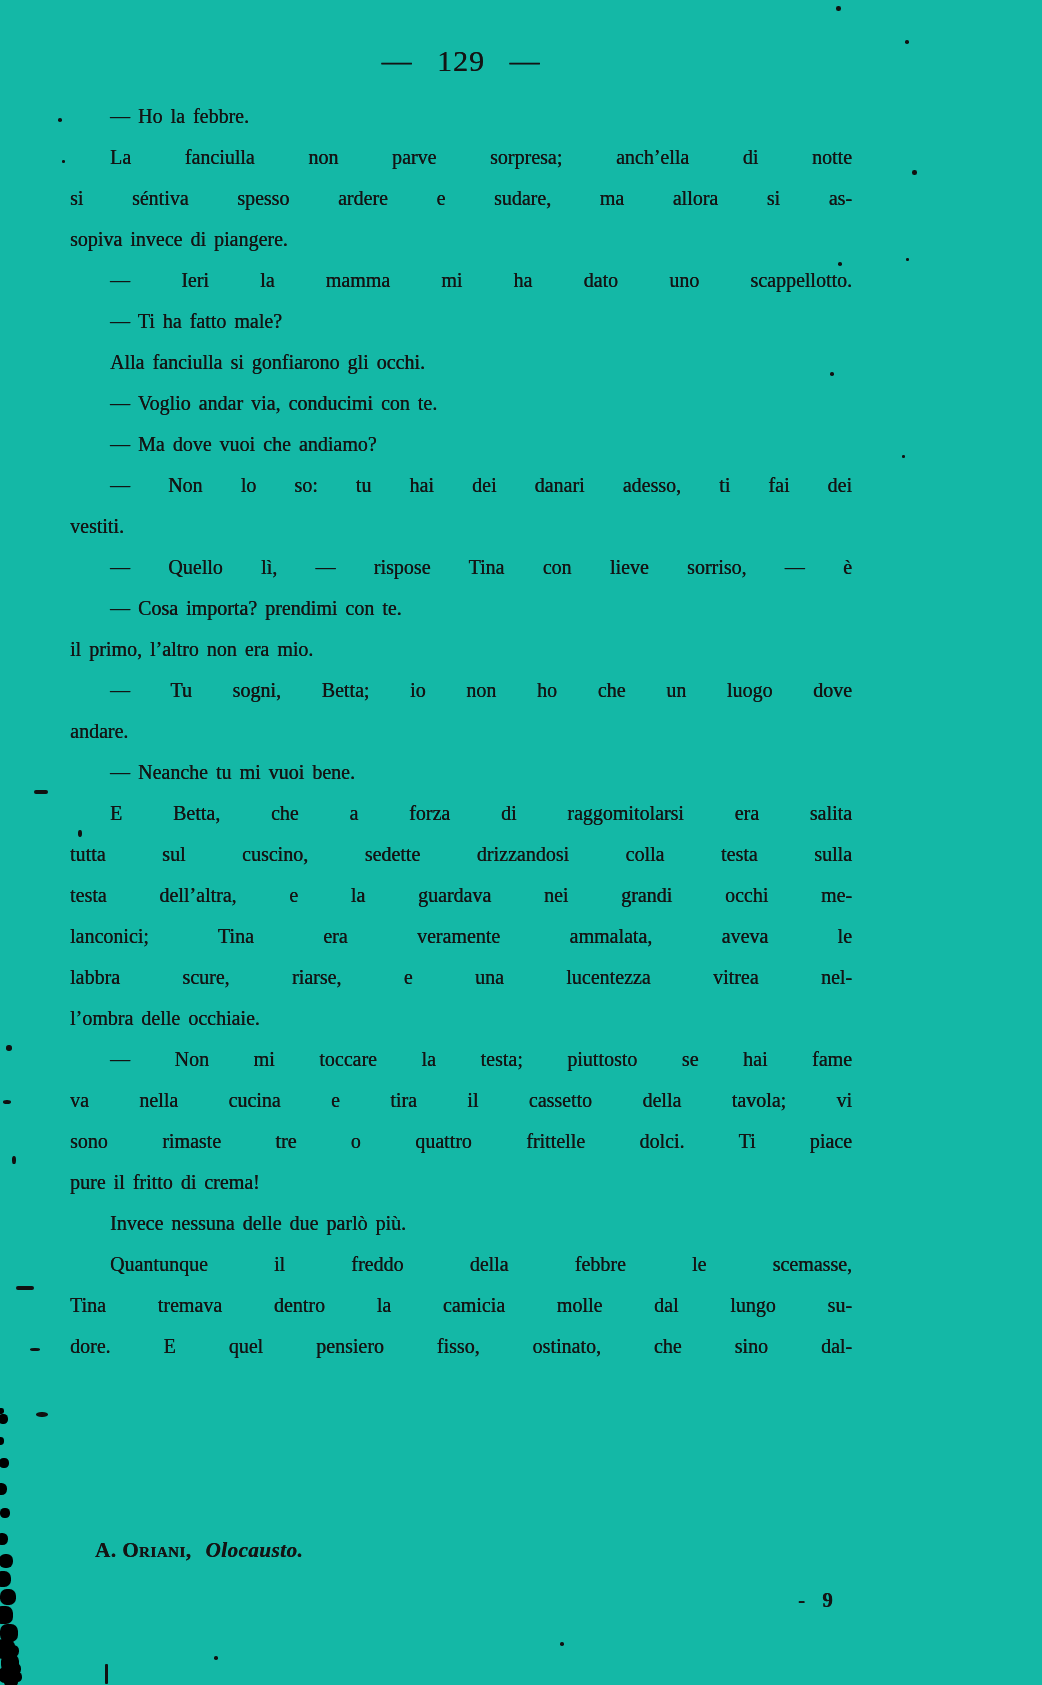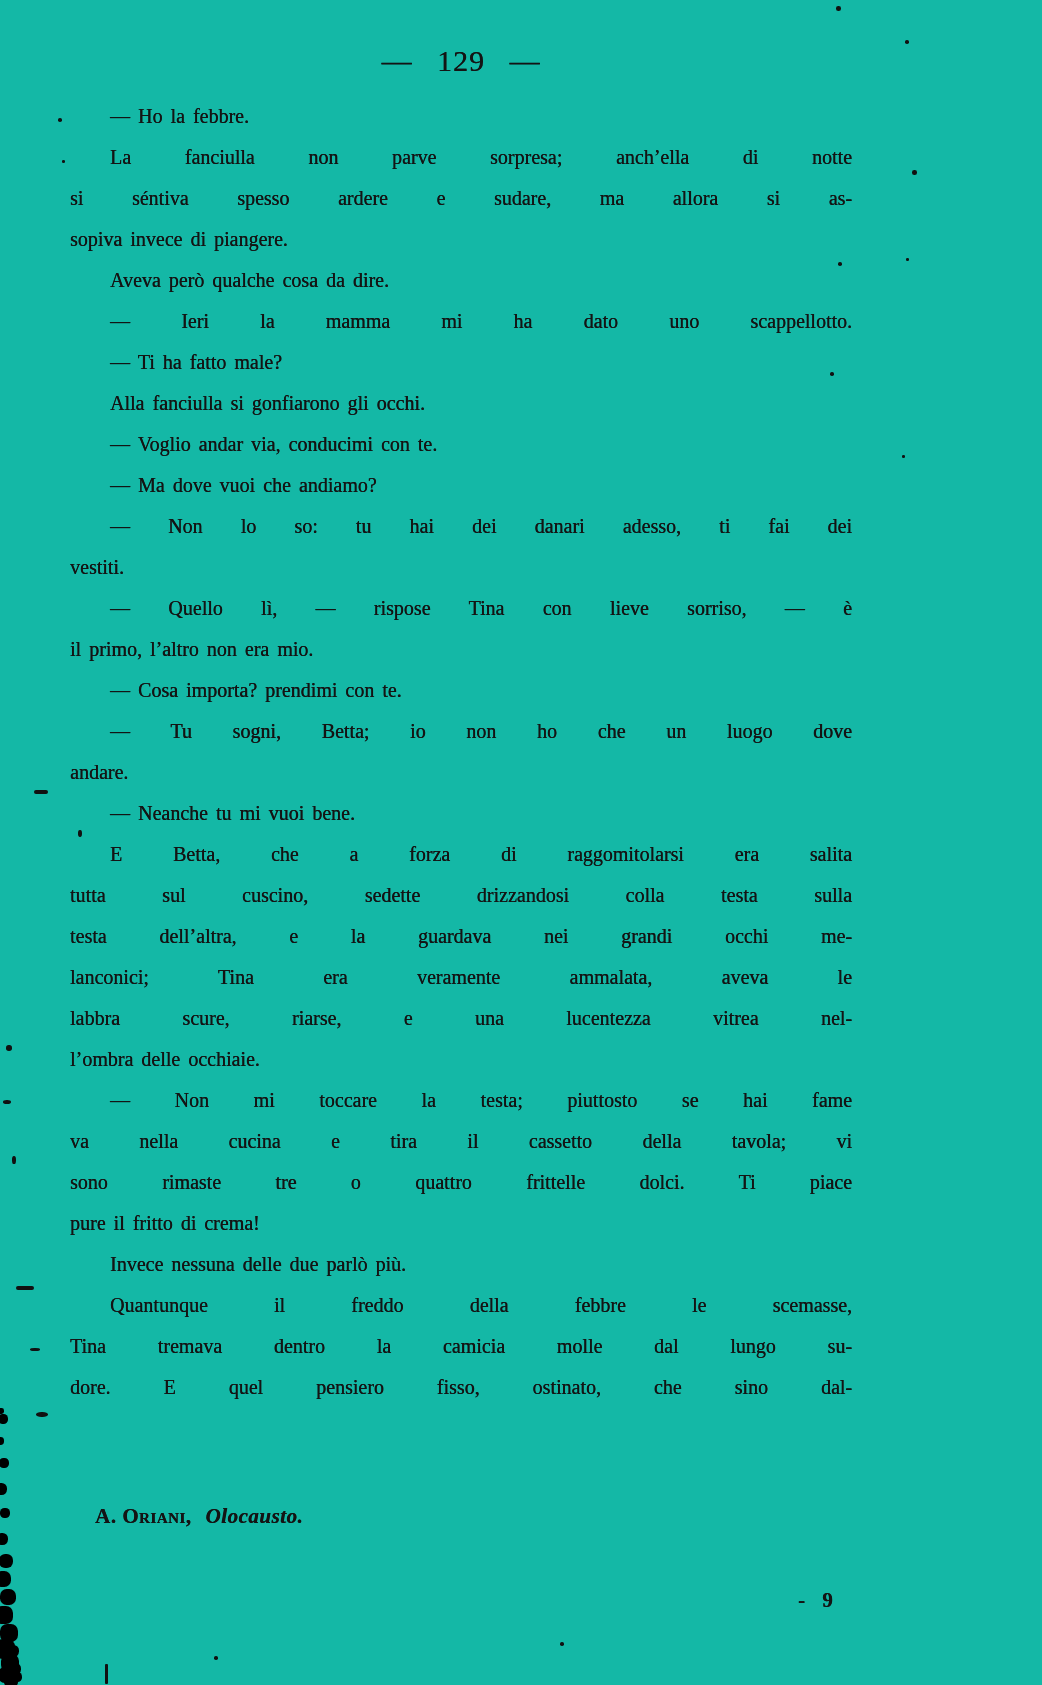--- a/index.html
+++ b/index.html
@@ -36,21 +36,21 @@
   .line { white-space: nowrap; height: 41px; }
   .line.indent { padding-left: 40px; }
   .line.justify {
     white-space: normal;
     text-align: justify;
     text-align-last: justify;
     overflow: visible;
   }
   .footer {
     position: absolute;
-    top: 1504px;
+    top: 1538px;
     left: 95px;
     font-size: 21px;
     letter-spacing: 0.5px;
   }
   .footer .author { font-weight: 700; font-variant: small-caps; }
   .footer .title { font-style: italic; font-weight: 700; margin-left: 14px; }
   .signature {
     position: absolute;
     top: 1588px;
     left: 798px;
@@ -78,31 +78,30 @@
 
 <div class="page">
 
   <div class="running-head">— 129 —</div>
 
   <div class="text-block">
       <div class="line indent">— Ho la febbre.</div>
       <div class="line indent justify">La fanciulla non parve sorpresa; anch’ella di notte</div>
       <div class="line justify">si séntiva spesso ardere e sudare, ma allora si as-</div>
       <div class="line">sopiva invece di piangere.</div>
-      <div class="line indent">Aveva però qualche cosa da dire.</div>
       <div class="line indent justify">— Ieri la mamma mi ha dato uno scappellotto.</div>
       <div class="line indent">— Ti ha fatto male?</div>
       <div class="line indent">Alla fanciulla si gonfiarono gli occhi.</div>
       <div class="line indent">— Voglio andar via, conducimi con te.</div>
       <div class="line indent">— Ma dove vuoi che andiamo?</div>
       <div class="line indent justify">— Non lo so: tu hai dei danari adesso, ti fai dei</div>
       <div class="line">vestiti.</div>
       <div class="line indent justify">— Quello lì, — rispose Tina con lieve sorriso, — è</div>
+      <div class="line indent">— Cosa importa? prendimi con te.</div>
       <div class="line">il primo, l’altro non era mio.</div>
-      <div class="line indent">— Cosa importa? prendimi con te.</div>
       <div class="line indent justify">— Tu sogni, Betta; io non ho che un luogo dove</div>
       <div class="line">andare.</div>
       <div class="line indent">— Neanche tu mi vuoi bene.</div>
       <div class="line indent justify">E Betta, che a forza di raggomitolarsi era salita</div>
       <div class="line justify">tutta sul cuscino, sedette drizzandosi colla testa sulla</div>
       <div class="line justify">testa dell’altra, e la guardava nei grandi occhi me-</div>
       <div class="line justify">lanconici; Tina era veramente ammalata, aveva le</div>
       <div class="line justify">labbra scure, riarse, e una lucentezza vitrea nel-</div>
       <div class="line">l’ombra delle occhiaie.</div>
       <div class="line indent justify">— Non mi toccare la testa; piuttosto se hai fame</div>

